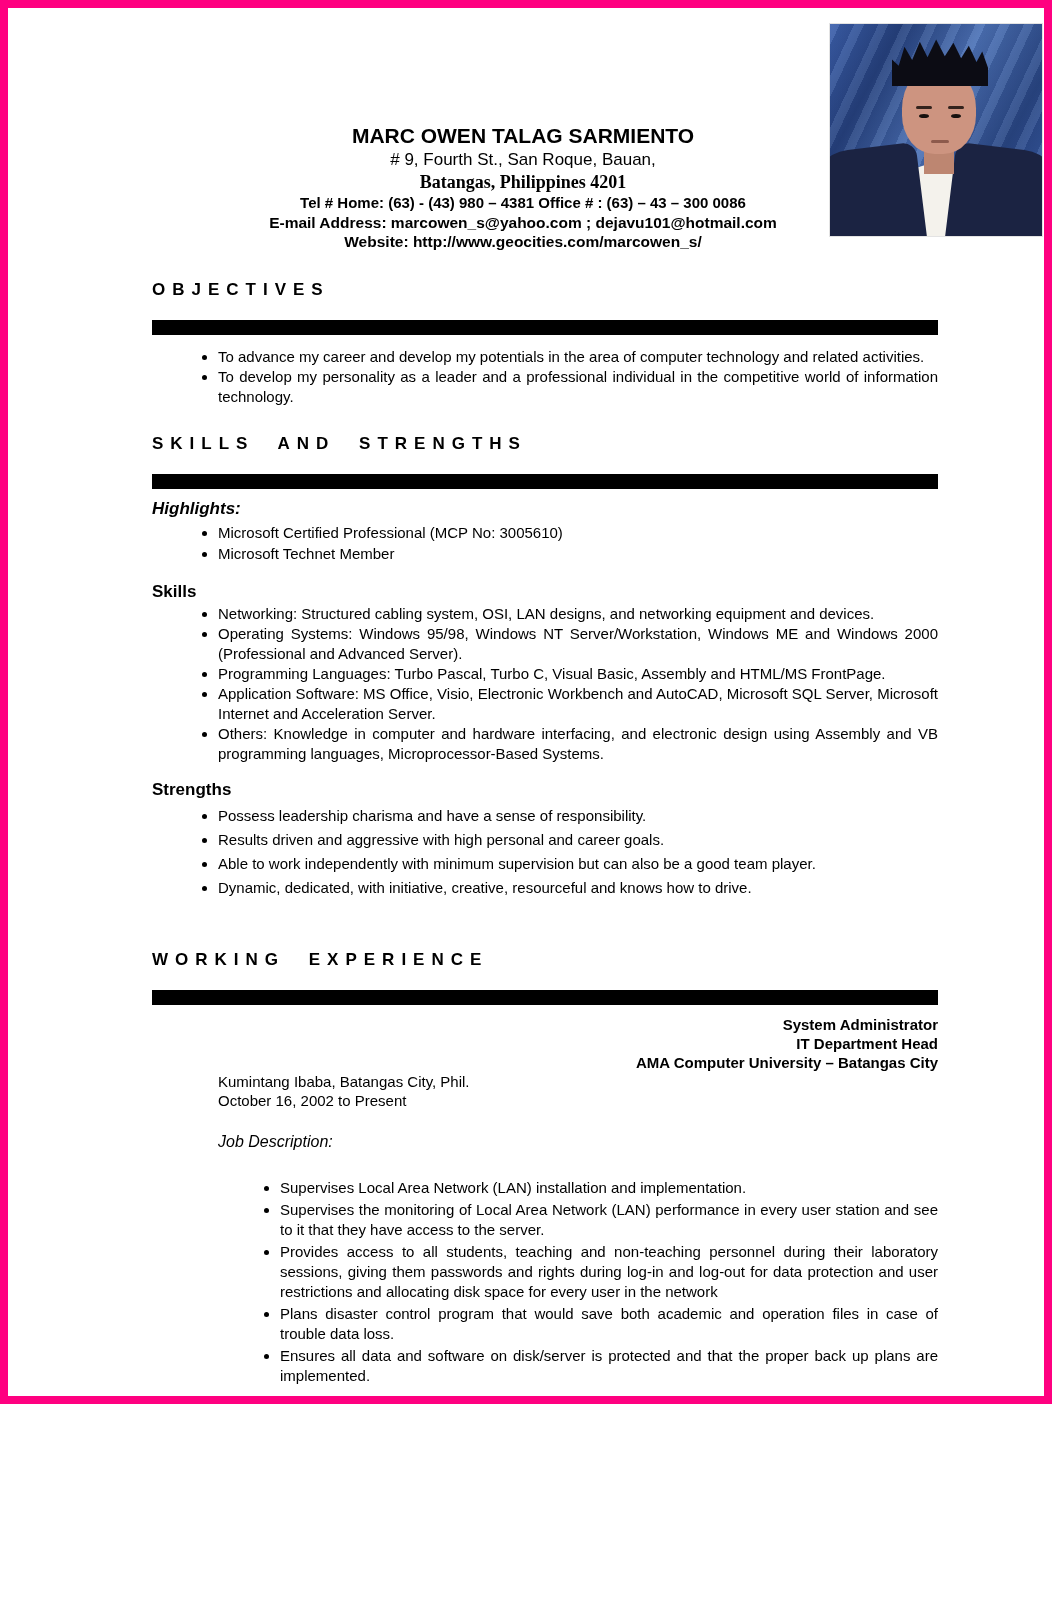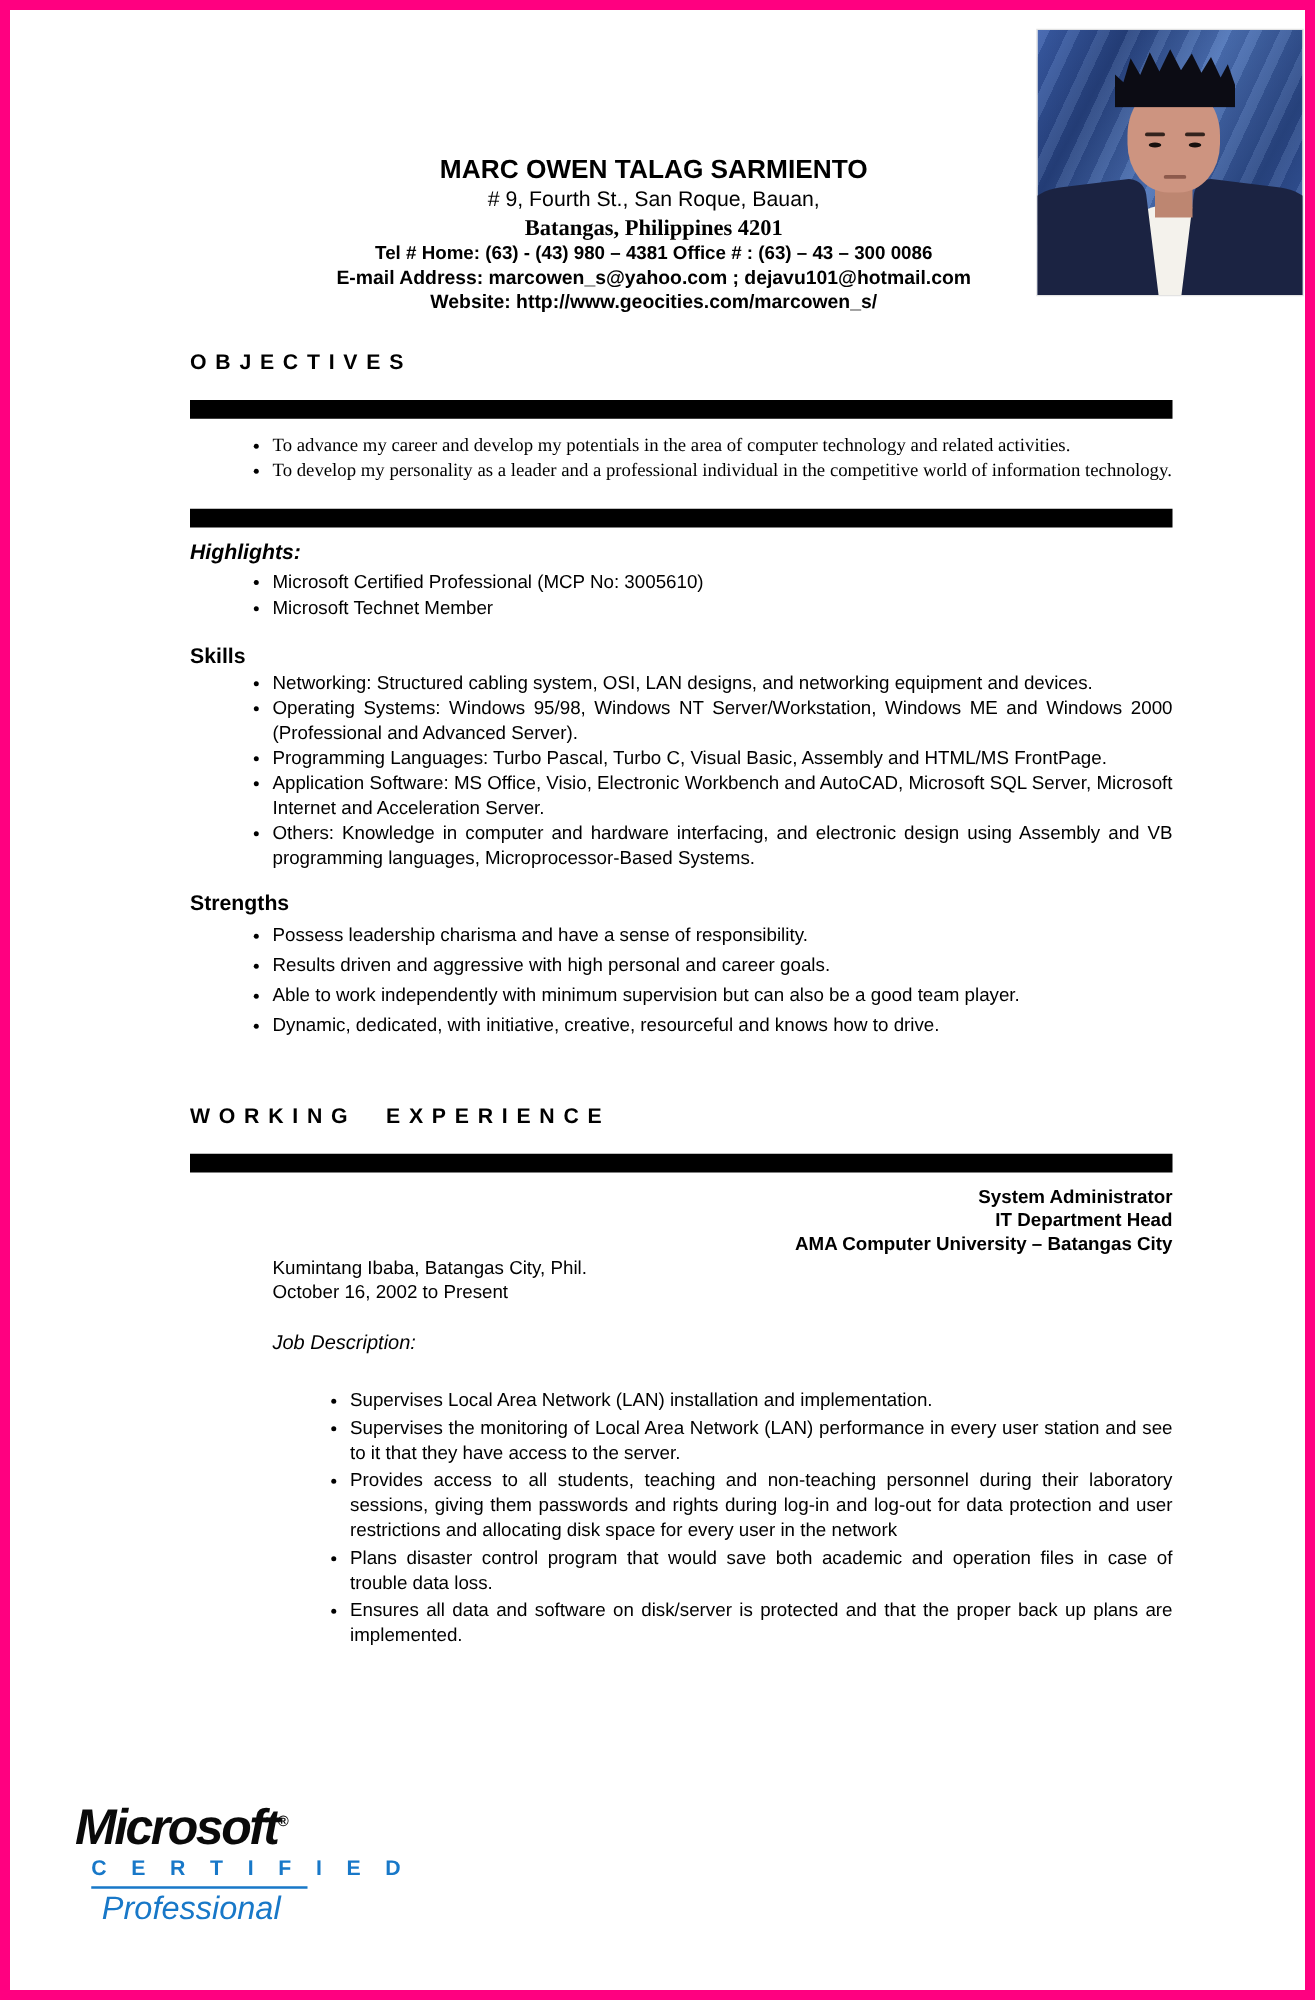--- a/index.html
+++ b/index.html
@@ -1,18 +1,18 @@
 <!DOCTYPE html>
 <html><head>
 <meta charset="utf-8">
 <style>
   html,body { margin:0; padding:0; background:#fff; }
   .page {
     position:relative;
-    width:1052px; height:1600px;
+    width:1052px; height:1404px;
     box-sizing:border-box;
     background:#ffffff;
     border:8px solid #FF0080;
     font-family:"Liberation Sans", sans-serif;
     color:#000;
     overflow:hidden;
   }
   
   .header { padding:115px 150px 0 144px; text-align:center; }
   .name { font-size:21px; font-weight:bold; line-height:26px; margin:0; }
@@ -57,21 +57,21 @@
   .sec-title.sks { margin-top:27px; }
   .sec-title.wex { margin-top:52px; }
   .bar { height:15px; background:#000; margin-top:20px; }
 
   ul { margin:0; padding:0 0 0 66px; }
   ul.deep { padding-left:128px; }
   li { font-size:15px; line-height:20px; text-align:justify; }
   ul.gap li { margin-bottom:4px; }
   ul.duties li { margin-bottom:2px; }
 
-  .objectives-list { margin-top:12px;font-family:Liberation Serif, serif; }
+  .objectives-list { margin-top:12px; }
   .sub-label { font-size:17px; font-weight:bold; line-height:20px; }
   .sub-label.italic { font-style:italic; }
   .hl-label { margin-top:10px; }
   .hl-list { margin-top:3px; }
   .hl-list li { line-height:21px; }
   .skills-label { margin-top:18px; }
   .skills-list { margin-top:2px; }
   .str-label { margin-top:16px; }
   .str-list { margin-top:6px; }
 
@@ -119,20 +119,21 @@
 
   <div class="content">
 
     <div class="sec-title obj">OBJECTIVES</div>
     <div class="bar"></div>
     <ul class="objectives-list">
       <li>To advance my career and develop my potentials in the area of computer technology and related activities.</li>
       <li>To develop my personality as a leader and a professional individual in the competitive world of information technology.</li>
     </ul>
 
+    <div class="sec-title sks">SKILLS AND STRENGTHS</div>
     <div class="bar"></div>
 
     <div class="sub-label italic hl-label">Highlights:</div>
     <ul class="hl-list">
       <li>Microsoft Certified Professional (MCP No: 3005610)</li>
       <li>Microsoft Technet Member</li>
     </ul>
 
     <div class="sub-label skills-label">Skills</div>
     <ul class="skills-list">

